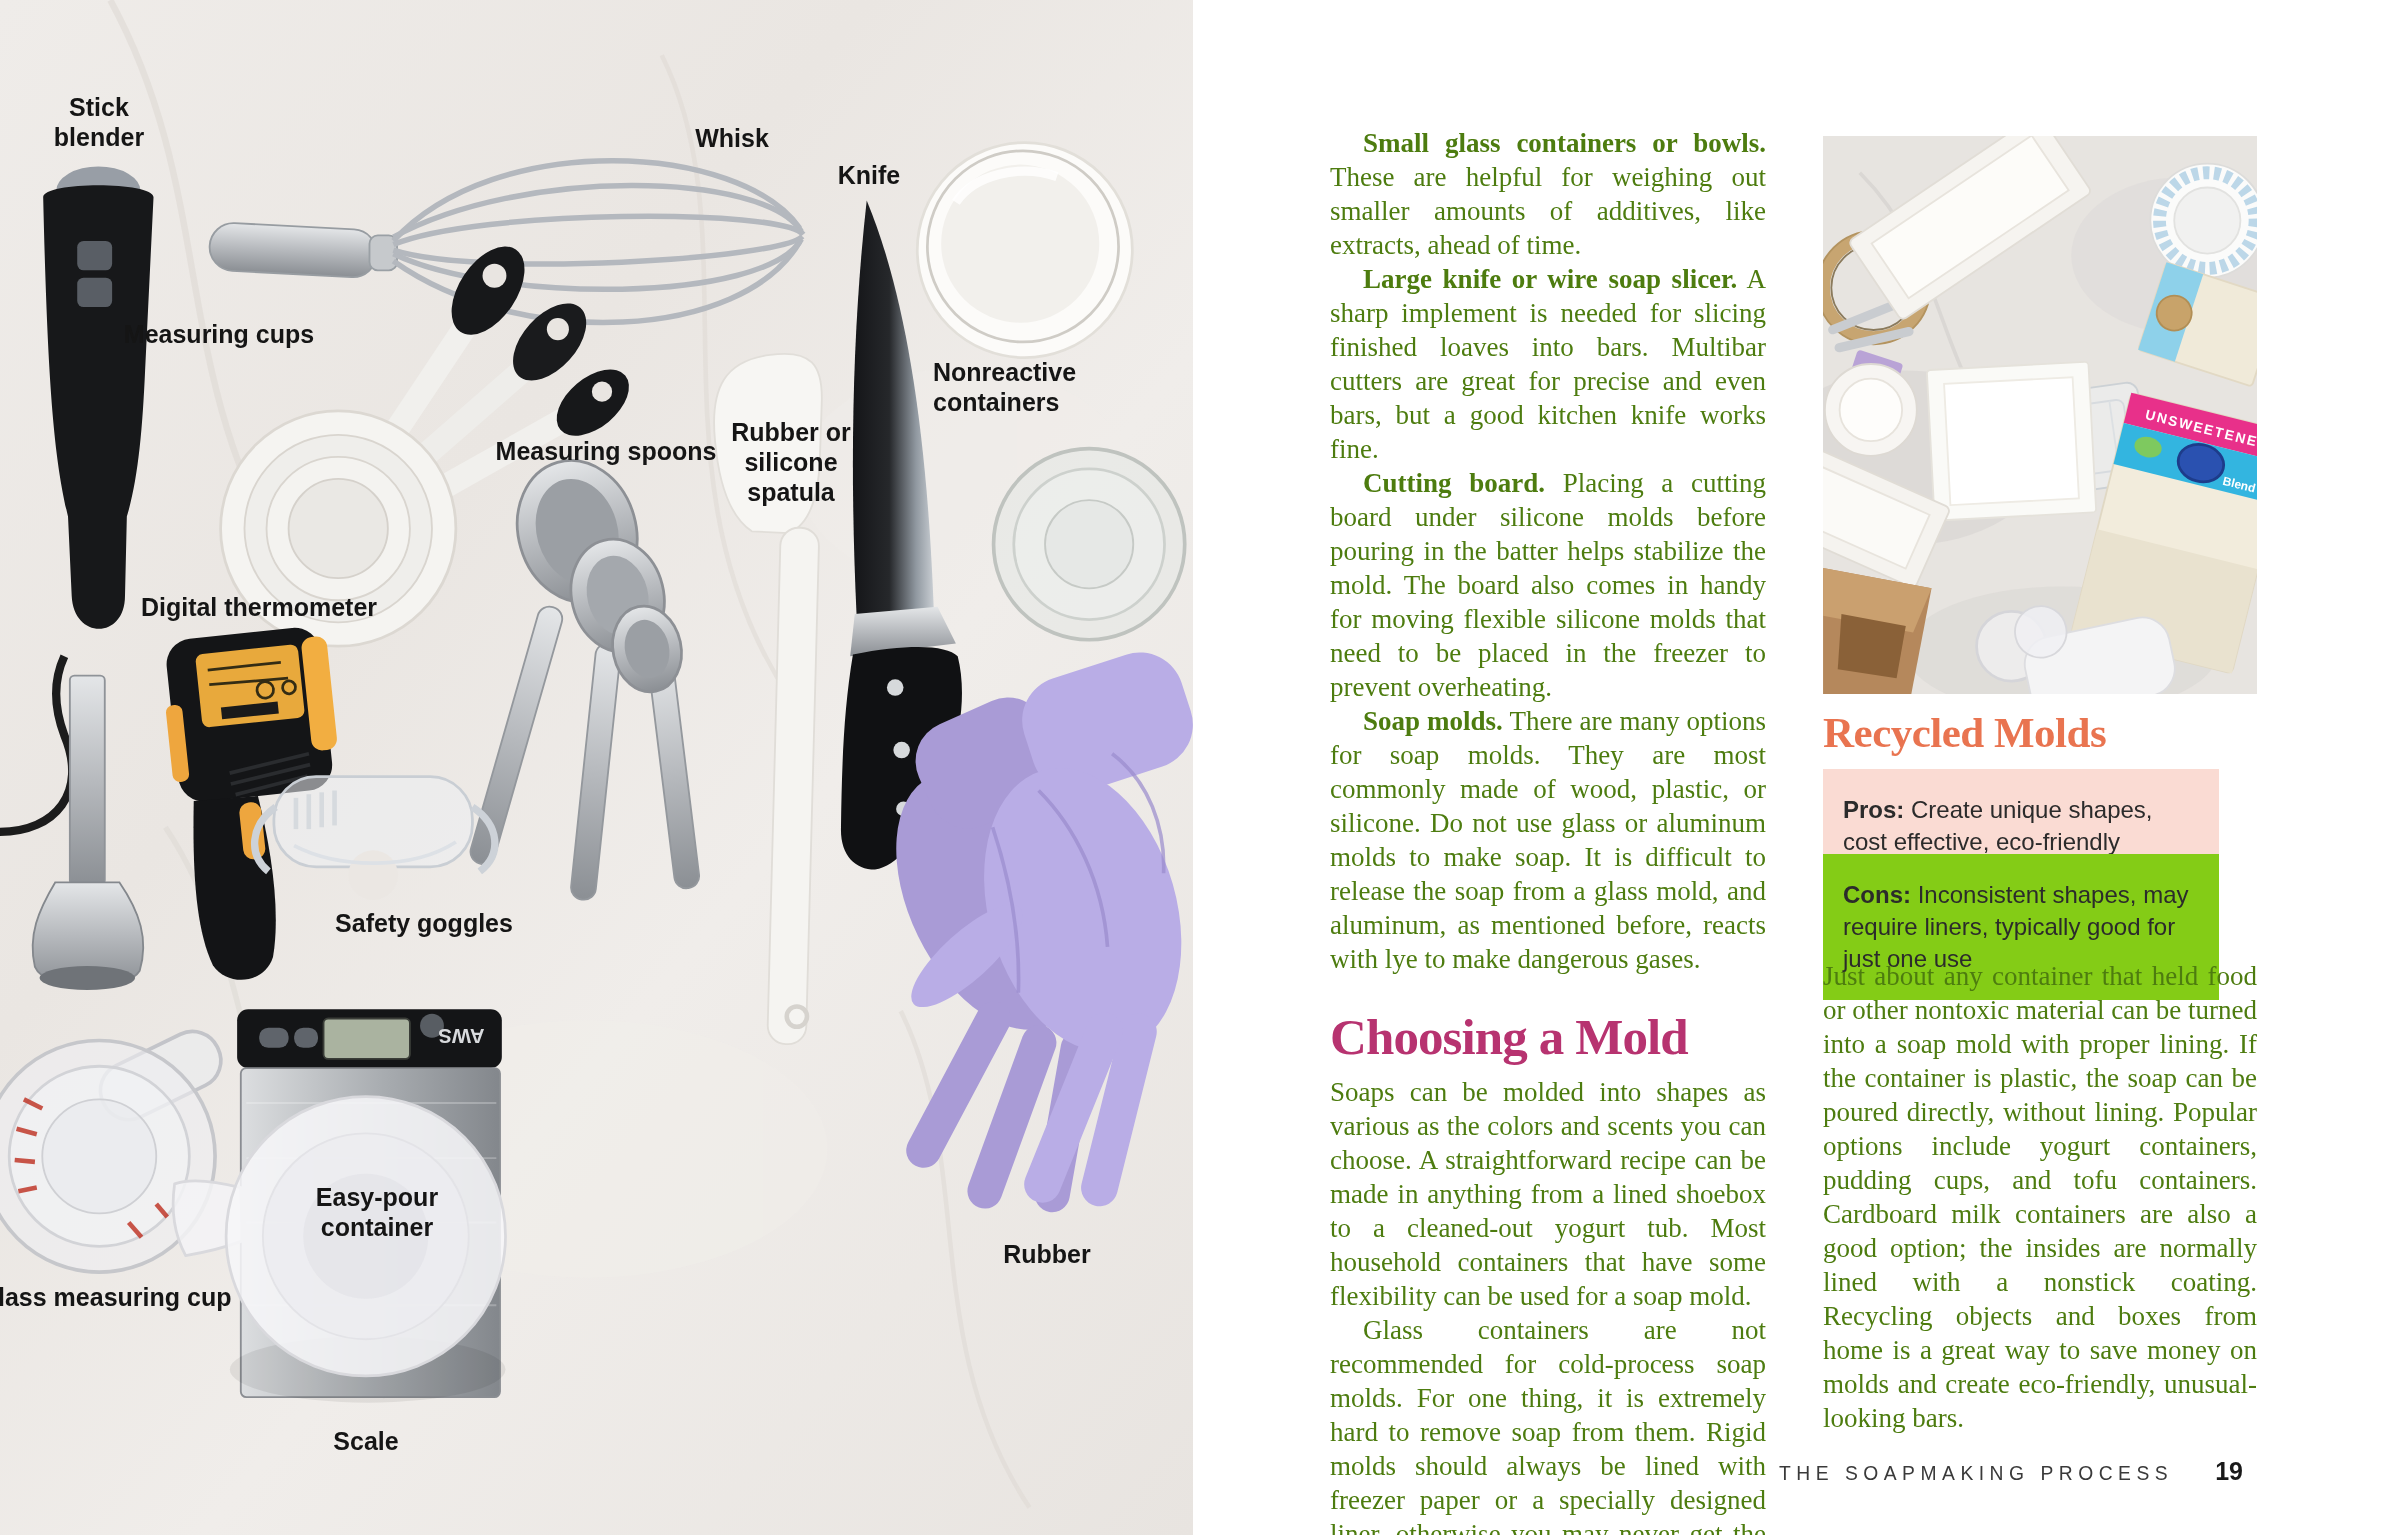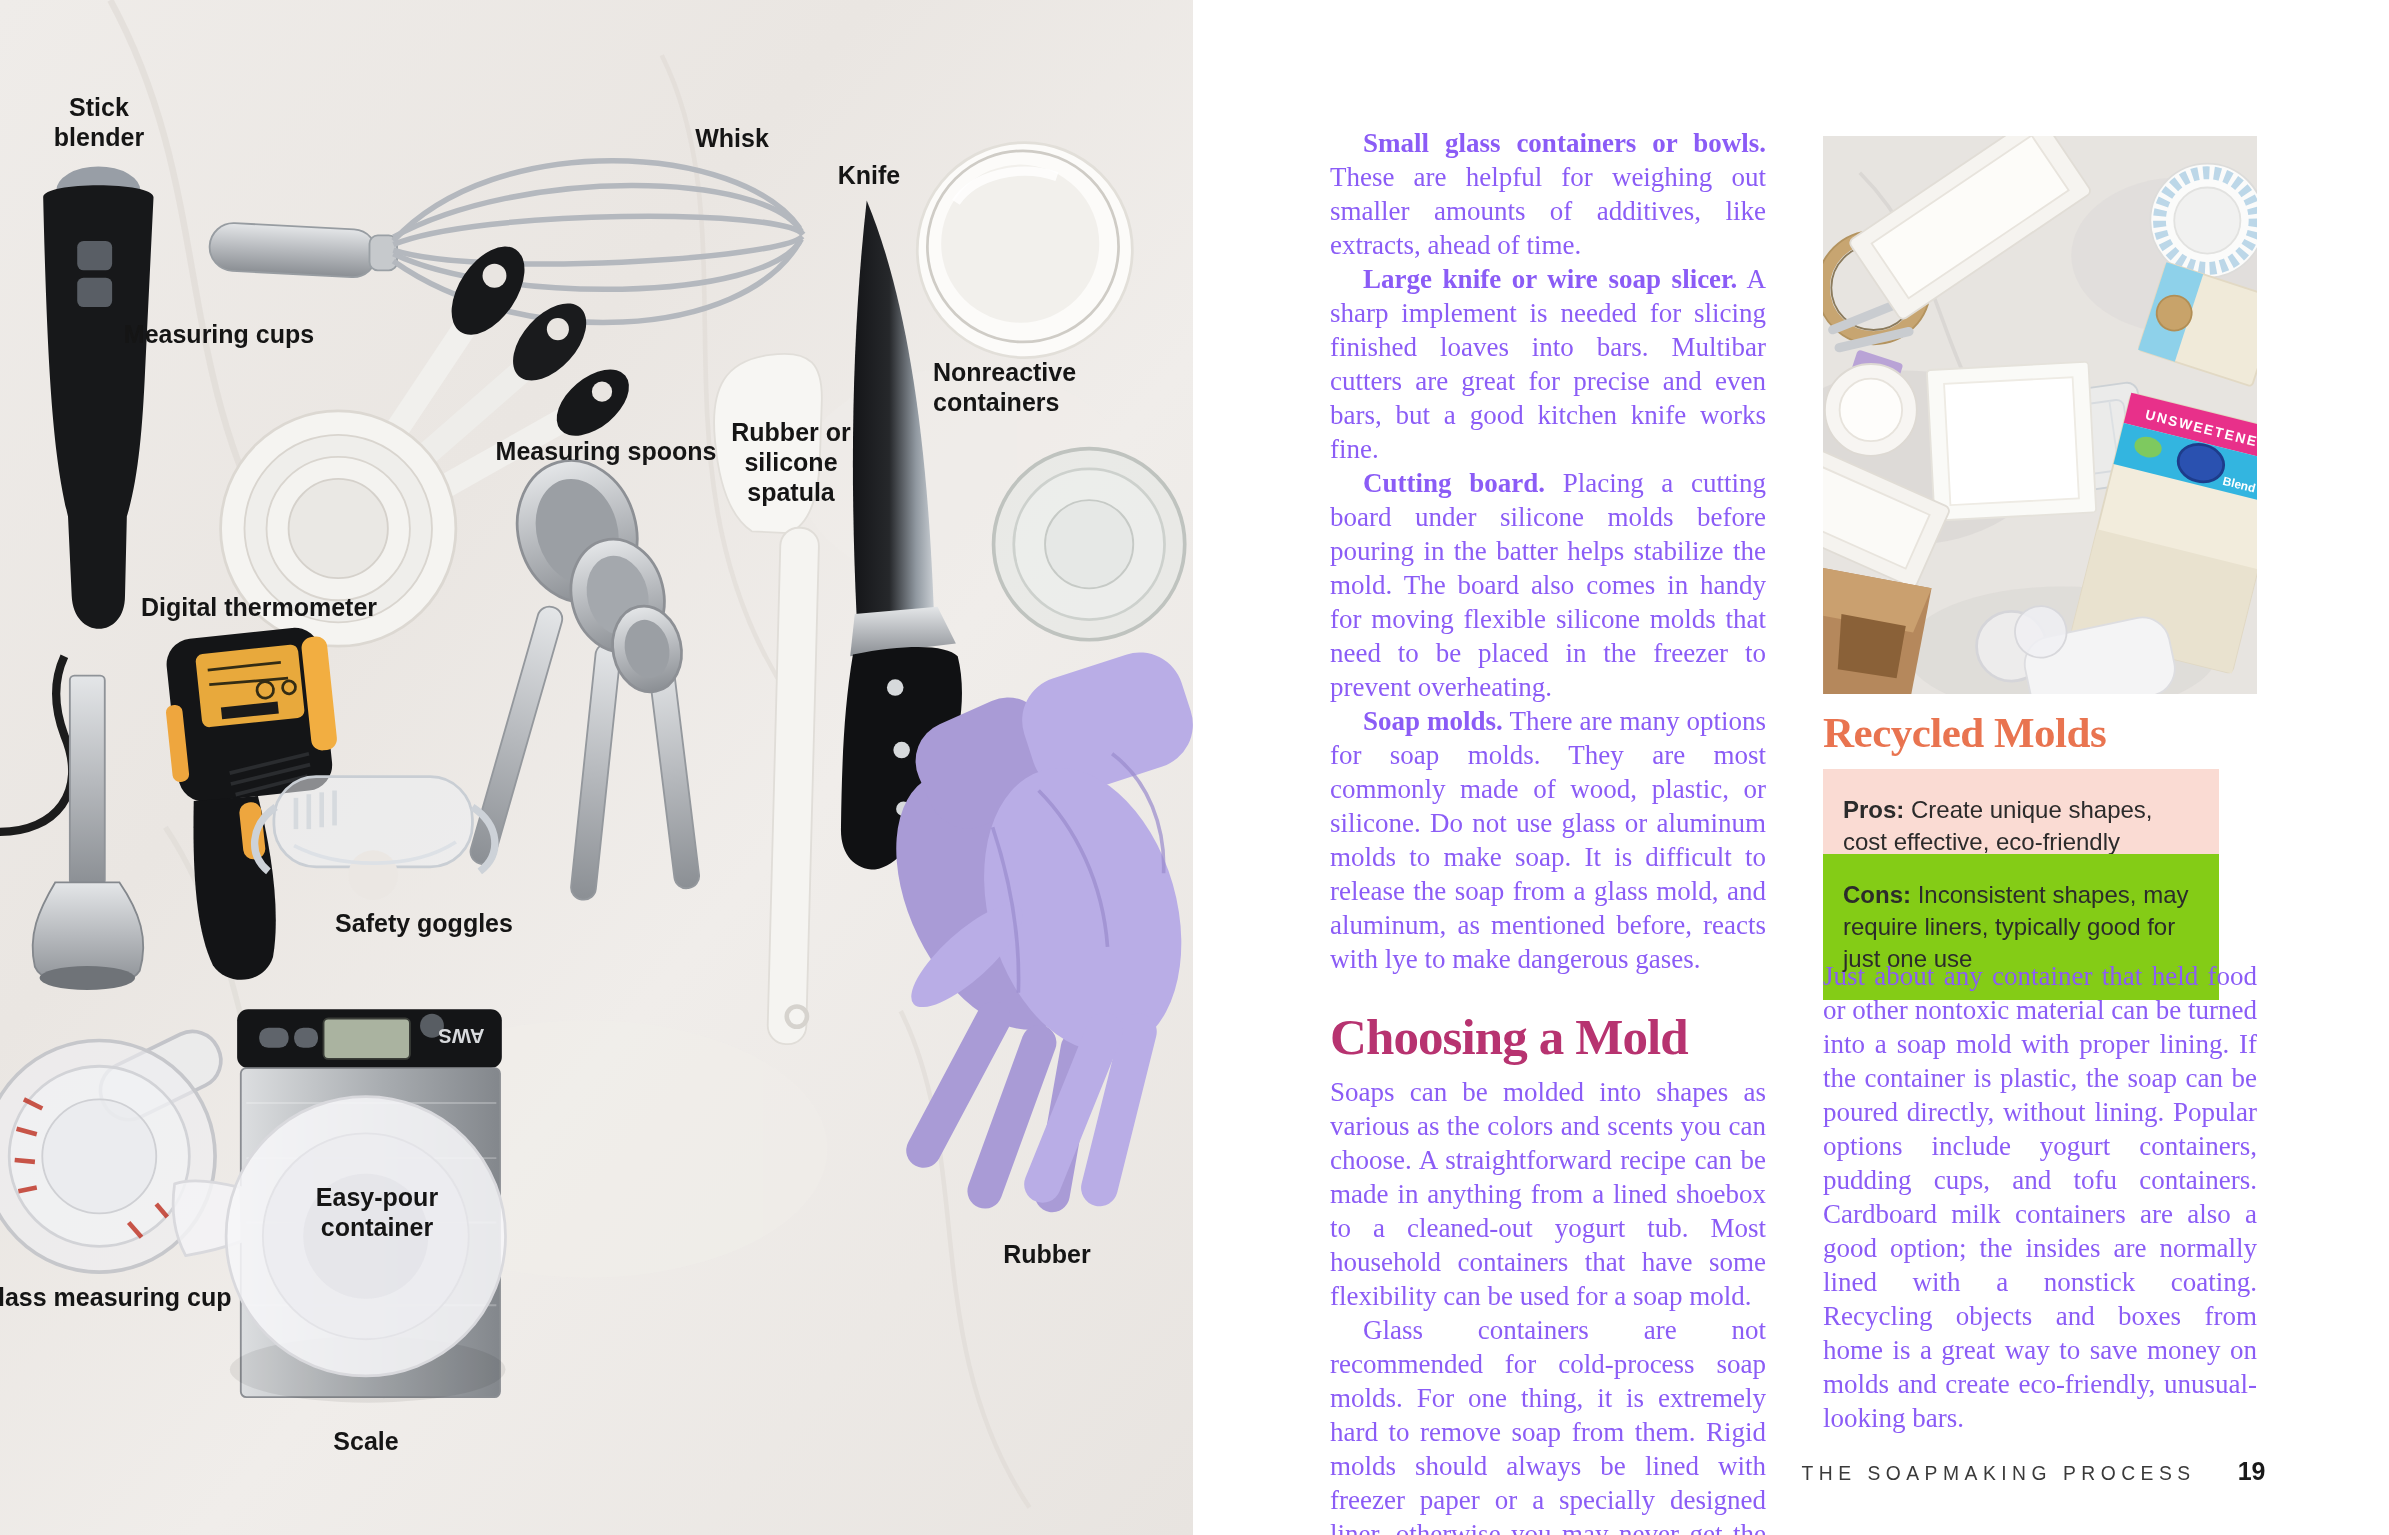--- a/index.html
+++ b/index.html
@@ -8,36 +8,36 @@
   
   .photo-left{position:absolute;left:0;top:0;width:1193px;height:1536px;
               background:linear-gradient(130deg,#efece9 0%,#eae6e2 35%,#f0edea 60%,#e8e4e0 100%);}
   .photo-left svg,.photo-right svg{display:block;}
   .plabel{position:absolute;transform:translate(-50%,-50%);
           font-family:"Liberation Sans",sans-serif;font-weight:700;font-size:25px;line-height:30px;
           color:#151515;text-align:center;white-space:pre-line;}
   .plabel.tl{transform:none;text-align:left;}
   
   .col{position:absolute;}
-  .body{margin:0;font:27px/34px "Liberation Serif",serif;color:#8b5cf6;text-align:justify;}
+  .body{margin:0;font:27px/34px "Liberation Serif",serif;color:#4d7c0f;text-align:justify;}
   .ind{text-indent:33px;}
   .lead{font-weight:700;}
   h1.choose{margin:33px 0 9.2px;font:700 51px/57px "Liberation Serif",serif;
             color:#b73370;letter-spacing:-0.9px;}
   h2.recycled{position:absolute;margin:0;font:700 43px/48px "Liberation Serif",serif;
               color:#e97450;letter-spacing:-0.5px;}
   .infobox{position:absolute;left:1823px;width:396px;box-sizing:border-box;
            padding:25px 20px;font:24px/32px "Liberation Sans",sans-serif;color:#2b2b2b;}
   .infobox .blead{font-weight:700;}
   .pros{top:769px;background:#fadbd3;min-height:85px;}
   .cons{top:854px;background:#84cc16;min-height:85px;}
   .photo-right{position:absolute;left:1823px;top:136px;width:434px;height:558px;
                background:#e7e4e0;}
-  .footer{position:absolute;left:1778px;top:1457px;width:511px;display:flex;
-          justify-content:center;align-items:baseline;gap:42px;}
+  .footer{position:absolute;left:1732px;top:1457px;width:511px;display:flex;
+          justify-content:flex-end;align-items:baseline;gap:42px;}
   .ftitle{font-family:"Liberation Sans",sans-serif;font-size:19.3px;letter-spacing:5.5px;color:#3a3a3a;}
   .fpage{font-family:"Liberation Sans",sans-serif;font-weight:700;font-size:25px;color:#191919;}
 </style>
 </head>
 <body>
 
 <div class="page">
 
   <div class="photo-left">
     <svg width="1193" height="1536" viewBox="0 0 1298 1671">

